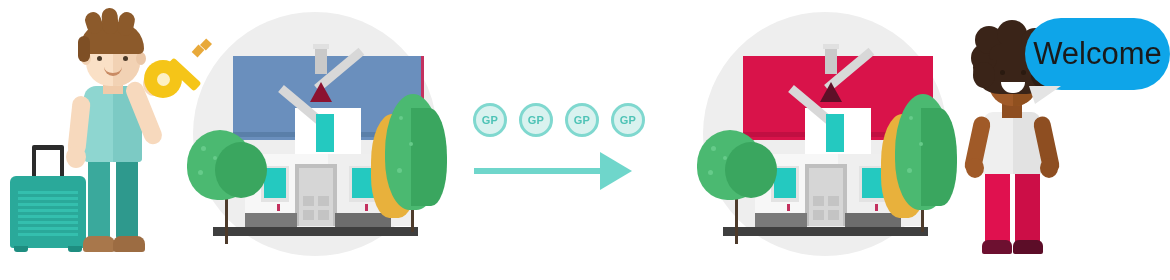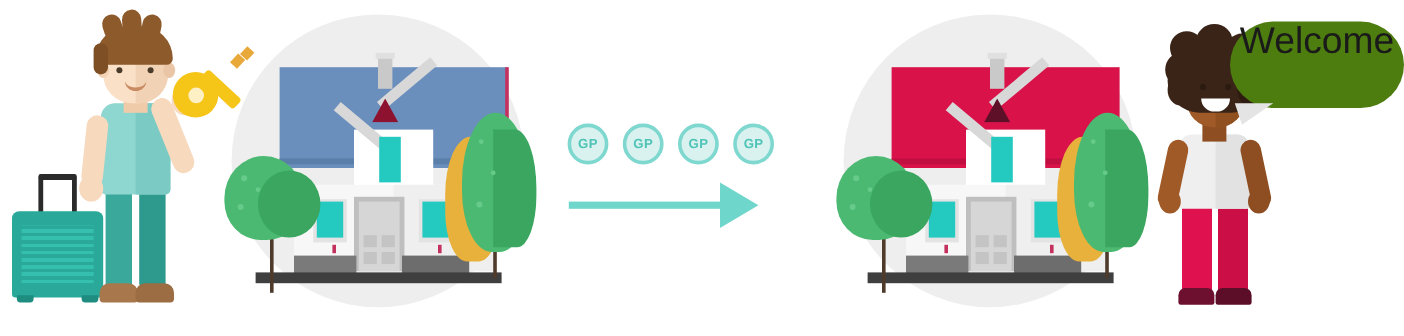--- a/index.html
+++ b/index.html
@@ -66,24 +66,24 @@
     position: absolute;
     width: 0; height: 0;
     border-top: 19px solid transparent;
     border-bottom: 19px solid transparent;
     border-left: 32px solid #6fd6cb;
   }
 
   
   .bubble {
     position: absolute;
-    background: #4d7c0f;
+    background: #0ea5e9;
     border-radius: 38px;
     display: flex;
-    align-items: flex-start;
+    align-items: center;
     justify-content: center;
   }
   .bubble-text {
     font-size: 31px;
     color: #1a1a1a;
     font-family: "Liberation Sans", sans-serif;
     line-height: 1;
     padding-bottom: 2px;
   }
   .bubble-tail {

